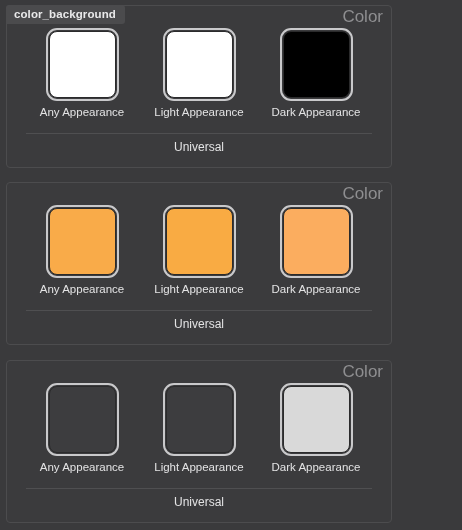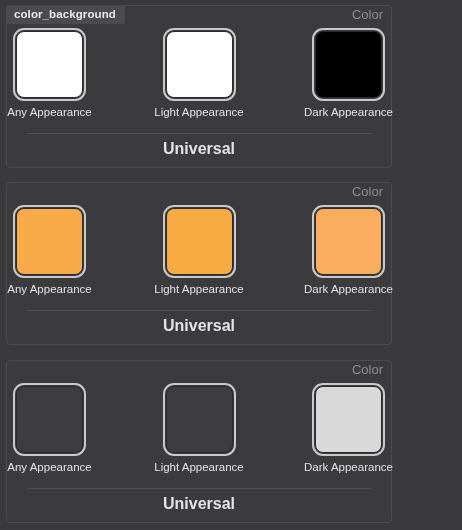--- a/index.html
+++ b/index.html
@@ -55,33 +55,33 @@
     font-size: 11.5px;
     font-weight: bold;
     letter-spacing: 0.1px;
     white-space: nowrap;
   }
   .panel-kind-label {
     position: absolute;
     right: 8px;
     top: 1px;
     color: #8e8e90;
-    font-size: 13px;
+    font-size: 17px;
     white-space: nowrap;
   }
 
   
   .swatch-row {
     position: absolute;
     left: 0;
     top: 22px;
     width: 100%;
     display: flex;
-    justify-content: space-between;
-    gap: 43px;
+    justify-content: center;
+    gap: 32px;
   }
   .swatch-cell {
     width: 85px;
     display: flex;
     flex-direction: column;
     align-items: center;
   }
   .swatch-frame {
     width: 73px;
     height: 73px;
@@ -116,22 +116,21 @@
   .footer-rule {
     margin: 0 auto;
     width: 346px;
     height: 1px;
     background: #4f4f51;
   }
   .footer-label {
     margin-top: 6px;
     text-align: center;
     color: #e3e3e4;
-    font-size: 16px;
-    font-weight: bold;
+    font-size: 12px;
   }
 </style>
 </head>
 <body>
 
 <div class="editor-canvas">
 
   <div class="color-set-panel panel-1">
     <div class="panel-header">
       <div class="panel-title-tag">color_background</div>

